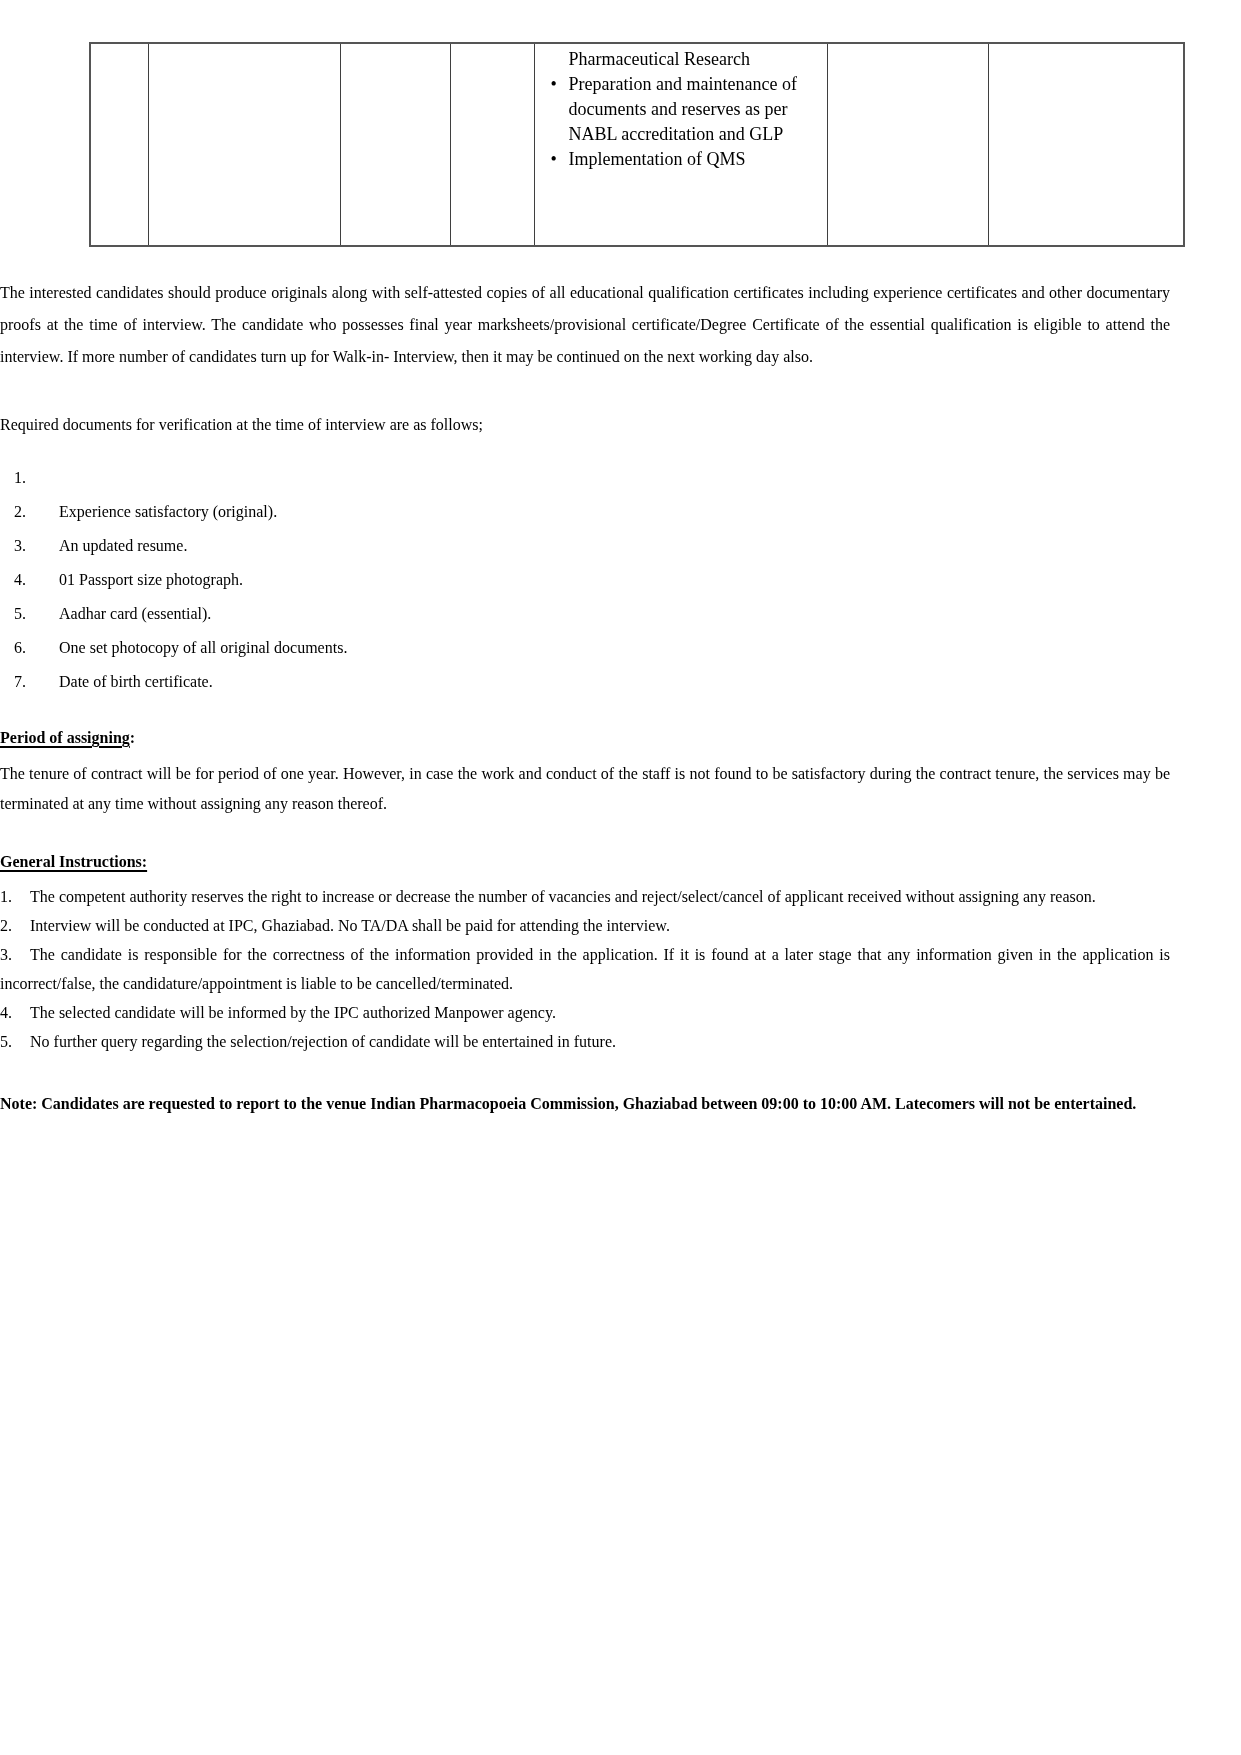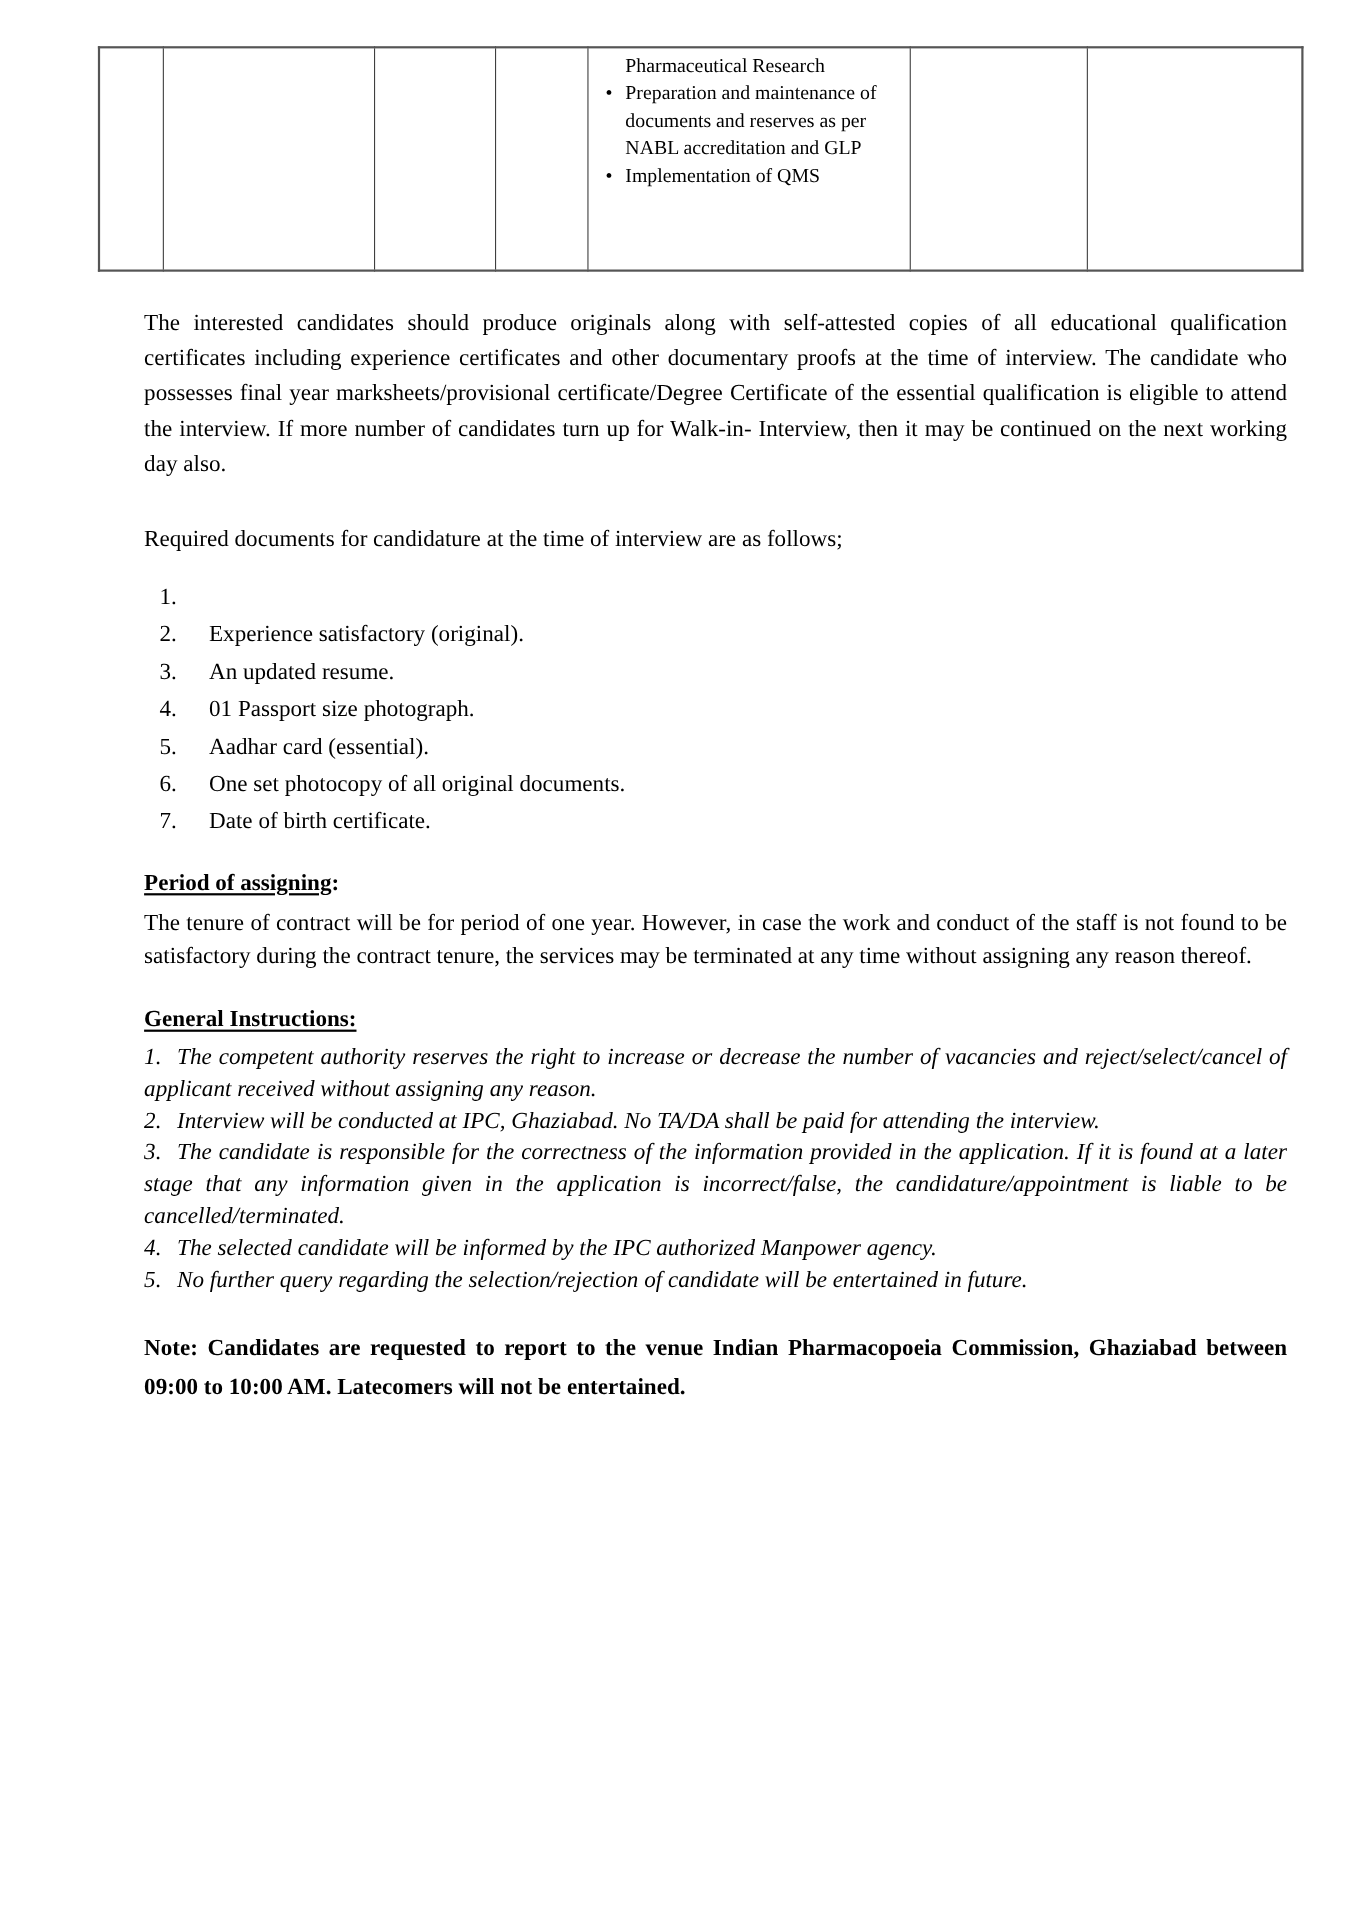--- a/index.html
+++ b/index.html
@@ -31,40 +31,40 @@
   .duties-cell-inner {
     padding: 3px 6px 0 16px;
     font-size: 18px;
     line-height: 25px;
   }
   .cont-line { padding-left: 18px; }
   .bullet-line { display: flex; }
   .bullet-glyph { flex: none; width: 18px; }
 
   
-  .content { margin-left: 131px; margin-right: 71px; font-size: 21px; }
+  .content { margin-right: 71px; font-size: 16px; }
   p { margin: 0; }
   .p-intro { margin-top: 30px; line-height: 32px; text-align: justify; }
   .p-reqdocs { margin-top: 36px; line-height: 32px; }
 
   .doc-list { margin-top: 20px; }
   .doc-list-item { display: flex; height: 34px; line-height: 34px; }
   .doc-num { flex: none; width: 45px; margin-left: 14px; }
 
   .heading {
     margin-top: 24px;
     line-height: 30px;
     font-weight: bold;
   }
   .heading .u { text-decoration: underline; text-underline-offset: 3px; text-decoration-thickness: 2px; }
 
   .p-tenure { margin-top: 6px; line-height: 30px; text-align: justify; }
 
   .gi-heading { margin-top: 28px; }
-  .gi-list { margin-top: 5px; font-style: italic; }
+  .gi-list { margin-top: 5px; }
   .gi-item { line-height: 29px; text-align: justify; }
   .gi-item .gi-num { display: inline-block; min-width: 18px; margin-right: 12px; }
 
   .p-note {
     margin-top: 30px;
     line-height: 35px;
     font-weight: bold;
     text-align: justify;
   }
 </style>
@@ -107,21 +107,21 @@
         <td></td>
       </tr>
     </tbody>
       </table>
   </div>
 
   <div class="content">
 
     <p class="p-intro">The interested candidates should produce originals along with self-attested copies of all educational qualification certificates including experience certificates and other documentary proofs at the time of interview. The candidate who possesses final year marksheets/provisional certificate/Degree Certificate of the essential qualification is eligible to attend the interview. If more number of candidates turn up for Walk-in- Interview, then it may be continued on the next working day also.</p>
 
-    <p class="p-reqdocs">Required documents for candidature at the time of interview are as follows;</p>
+    <p class="p-reqdocs">Required documents for verification at the time of interview are as follows;</p>
 
     <div class="doc-list">
       <div class="doc-list-item">
         <span class="doc-num">1.</span>
       </div>
       <div class="doc-list-item">
         <span class="doc-num">2.</span>
         <span>Experience satisfactory (original).</span>
       </div>
       <div class="doc-list-item">

